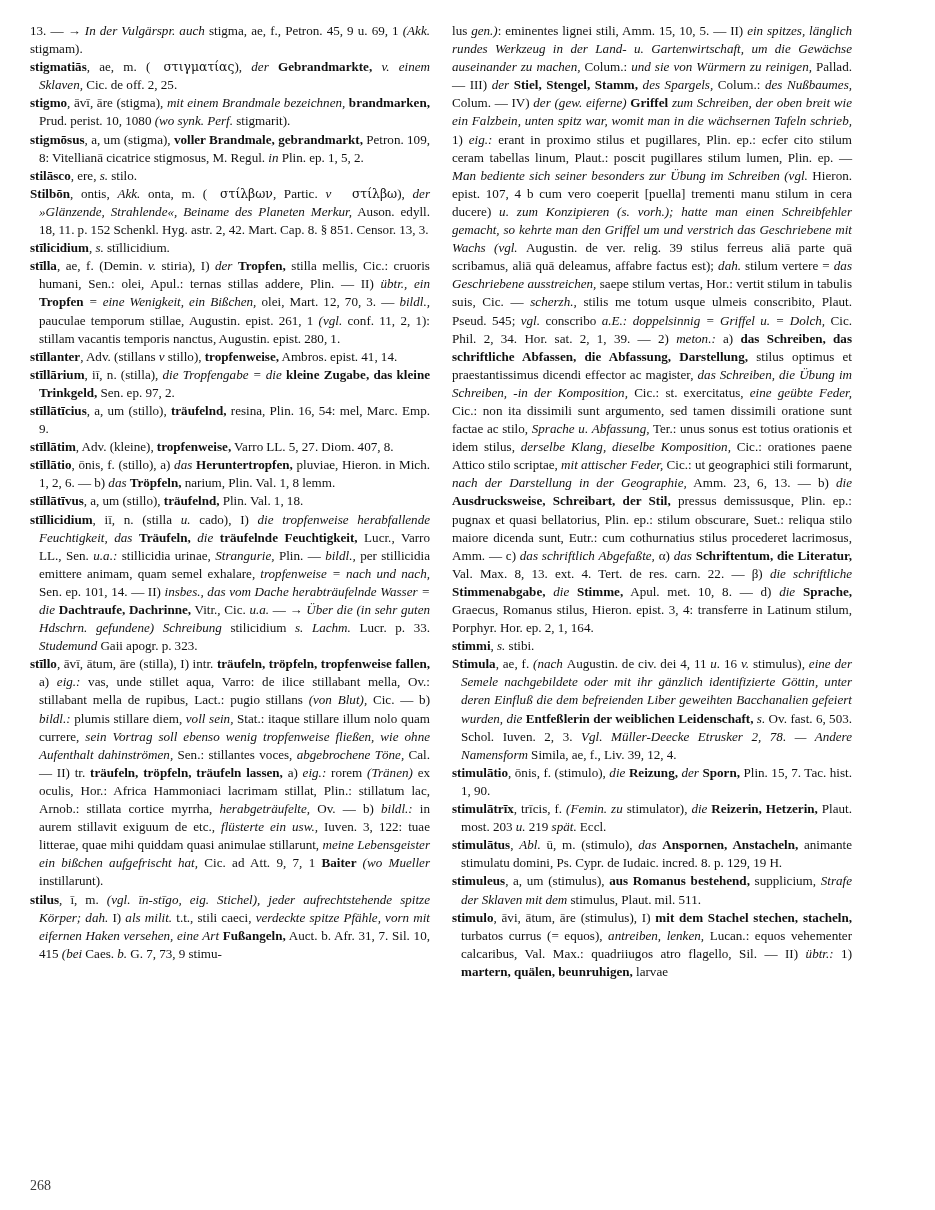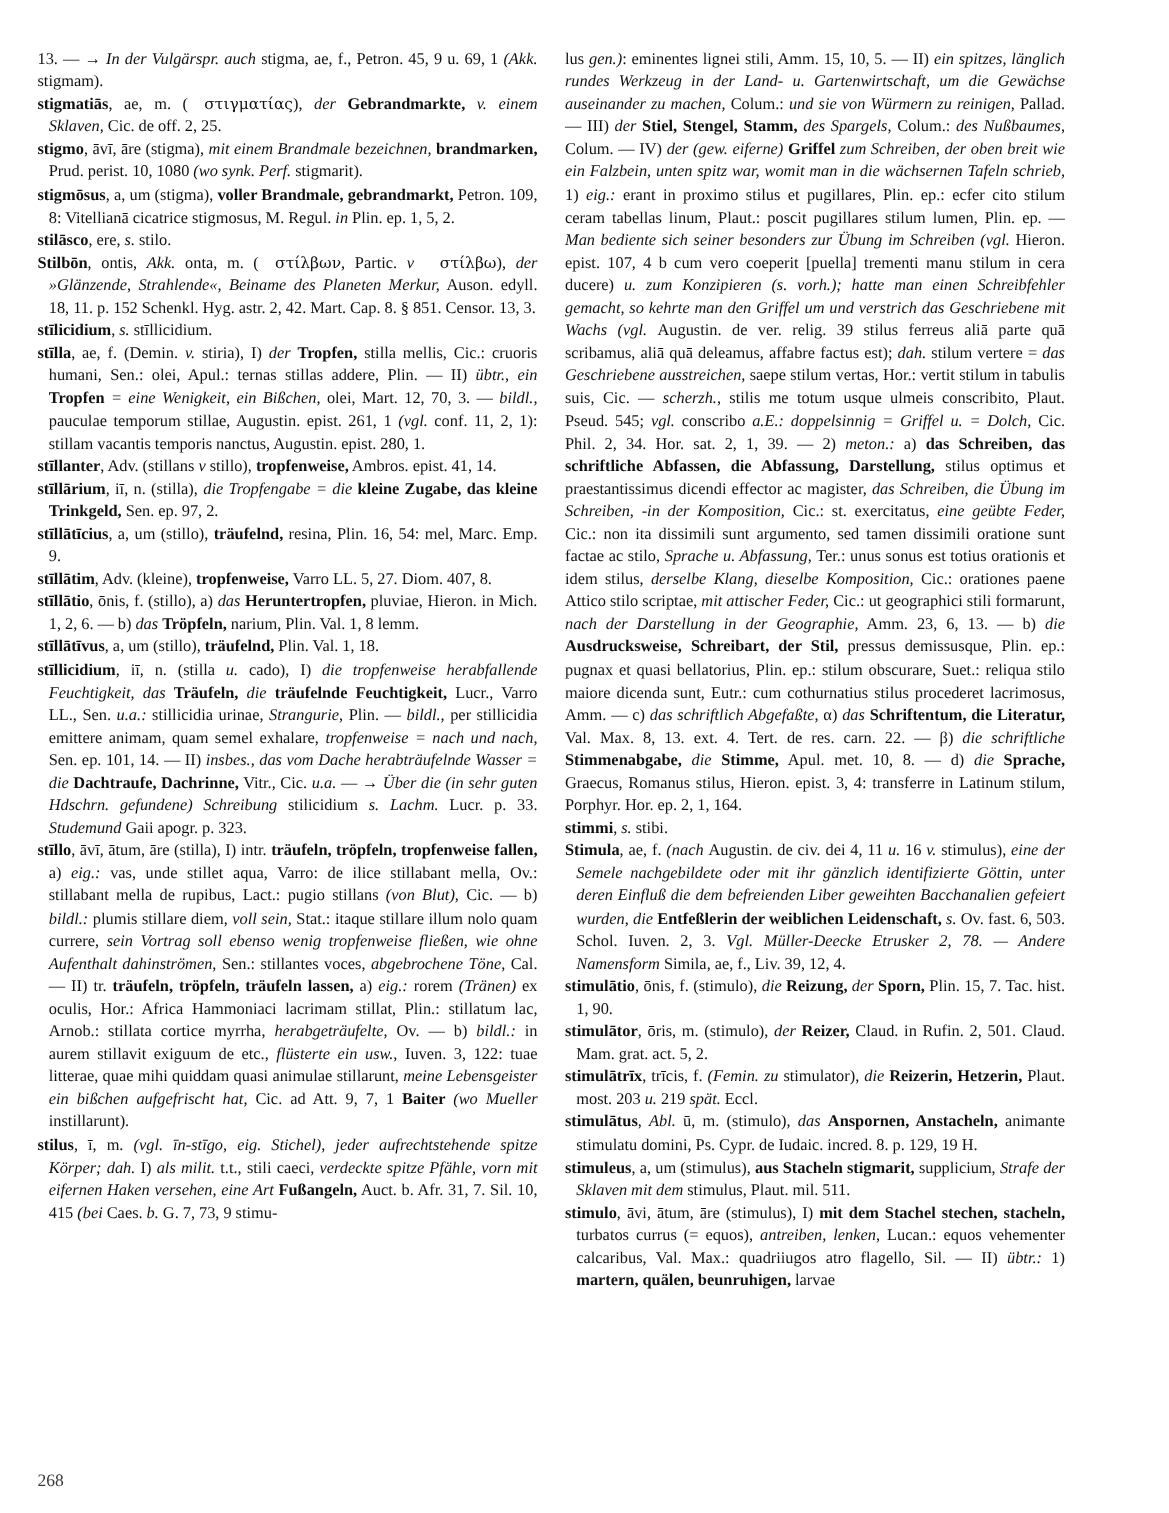--- a/index.html
+++ b/index.html
@@ -14,21 +14,21 @@
     font-family: "Liberation Serif", "DejaVu Serif", serif;
     color: #111111;
     position: relative;
     overflow: hidden;
   }
   .page {
     width: 848px;
     height: 1210px;
     position: relative;
     box-sizing: border-box;
-    padding: 38px 30px 0 30px;
+    padding: 22px 30px 0 30px;
     border-radius: 22px;
   }
   .columns {
     display: flex;
     flex-direction: row;
     column-gap: 22px;
     width: 875px;
     height: 1125px;
   }
   .column {
@@ -98,21 +98,20 @@
         <p class="entry"><span class="lemma">stīllātīvus</span><span>, a, um (stillo), </span><span class="bi">träufelnd,</span><span> Plin. Val. 1, 18.</span></p>
         <p class="entry"><span class="lemma">stīllicidium</span><span>, iī, n. (stilla </span><span class="it">u. </span><span>cado), I) </span><span class="it">die tropfenweise herabfallende Feuchtigkeit, das </span><span class="bi">Träufeln,</span><span class="it"> die </span><span class="bi">träufelnde Feuchtigkeit,</span><span> Lucr., Varro LL., Sen. </span><span class="it">u.a.: </span><span>stillicidia urinae, </span><span class="it">Strangurie,</span><span> Plin. — </span><span class="it">bildl.,</span><span> per stillicidia emittere animam, quam semel exhalare, </span><span class="it">tropfenweise = nach und nach,</span><span> Sen. ep. 101, 14. — II) </span><span class="it">insbes., das vom Dache herabträufelnde Wasser = die </span><span class="bi">Dachtraufe, Dachrinne,</span><span> Vitr., Cic. </span><span class="it">u.a. </span><span>— → </span><span class="it">Über die (in sehr guten Hdschrn. gefundene) Schreibung </span><span>stilicidium </span><span class="it">s. Lachm. </span><span>Lucr. p. 33. </span><span class="it">Studemund </span><span>Gaii apogr. p. 323.</span></p>
         <p class="entry"><span class="lemma">stīllo</span><span>, āvī, ātum, āre (stilla), I) intr. </span><span class="bi">träufeln, tröpfeln, tropfenweise fallen,</span><span> a) </span><span class="it">eig.: </span><span>vas, unde stillet aqua, Varro: de ilice stillabant mella, Ov.: stillabant mella de rupibus, Lact.: pugio stillans </span><span class="it">(von Blut),</span><span> Cic. — b) </span><span class="it">bildl.: </span><span>plumis stillare diem, </span><span class="it">voll sein,</span><span> Stat.: itaque stillare illum nolo quam currere, </span><span class="it">sein Vortrag soll ebenso wenig tropfenweise fließen, wie ohne Aufenthalt dahinströmen,</span><span> Sen.: stillantes voces, </span><span class="it">abgebrochene Töne,</span><span> Cal. — II) tr. </span><span class="bi">träufeln, tröpfeln, träufeln lassen,</span><span> a) </span><span class="it">eig.: </span><span>rorem </span><span class="it">(Tränen) </span><span>ex oculis, Hor.: Africa Hammoniaci lacrimam stillat, Plin.: stillatum lac, Arnob.: stillata cortice myrrha, </span><span class="it">herabgeträufelte,</span><span> Ov. — b) </span><span class="it">bildl.: </span><span>in aurem stillavit exiguum de etc., </span><span class="it">flüsterte ein usw.,</span><span> Iuven. 3, 122: tuae litterae, quae mihi quiddam quasi animulae stillarunt, </span><span class="it">meine Lebensgeister ein bißchen aufgefrischt hat,</span><span> Cic. ad Att. 9, 7, 1 </span><span class="lemma">Baiter </span><span class="it">(wo Mueller </span><span>instillarunt).</span></p>
         <p class="entry"><span class="lemma">stilus</span><span>, ī, m. </span><span class="it">(vgl. </span><span class="it">īn-stīgo, </span><span class="it">eig. Stichel), jeder aufrechtstehende spitze Körper; dah. </span><span>I) </span><span class="it">als milit. </span><span>t.t., stili caeci, </span><span class="it">verdeckte spitze Pfähle, vorn mit eifernen Haken versehen, eine Art </span><span class="bi">Fußangeln,</span><span> Auct. b. Afr. 31, 7. Sil. 10, 415 </span><span class="it">(bei </span><span>Caes. </span><span class="it">b. </span><span>G. 7, 73, 9 stimu-</span></p>
       </div>
     <div class="column" id="col-right">
         <p class="entry cont"><span>lus </span><span class="it">gen.)</span><span>: eminentes lignei stili, Amm. 15, 10, 5. — II) </span><span class="it">ein spitzes, länglich rundes Werkzeug in der Land- u. Gartenwirtschaft, um die Gewächse auseinander zu machen,</span><span> Colum.: </span><span class="it">und sie von Würmern zu reinigen,</span><span> Pallad. — III) </span><span class="it">der </span><span class="bi">Stiel, Stengel, Stamm,</span><span class="it"> des Spargels,</span><span> Colum.: </span><span class="it">des Nußbaumes,</span><span> Colum. — IV) </span><span class="it">der (gew. eiferne) </span><span class="bi">Griffel</span><span class="it"> zum Schreiben, der oben breit wie ein Falzbein, unten spitz war, womit man in die wächsernen Tafeln schrieb,</span><span> 1) </span><span class="it">eig.: </span><span>erant in proximo stilus et pugillares, Plin. ep.: ecfer cito stilum ceram tabellas linum, Plaut.: poscit pugillares stilum lumen, Plin. ep. — </span><span class="it">Man bediente sich seiner besonders zur Übung im Schreiben (vgl. </span><span>Hieron. epist. 107, 4 b cum vero coeperit [puella] trementi manu stilum in cera ducere) </span><span class="it">u. zum Konzipieren (s. vorh.); hatte man einen Schreibfehler gemacht, so kehrte man den Griffel um und verstrich das Geschriebene mit Wachs (vgl. </span><span>Augustin. de ver. relig. 39 stilus ferreus aliā parte quā scribamus, aliā quā deleamus, affabre factus est); </span><span class="it">dah. </span><span>stilum vertere = </span><span class="it">das Geschriebene ausstreichen,</span><span> saepe stilum vertas, Hor.: vertit stilum in tabulis suis, Cic. — </span><span class="it">scherzh., </span><span>stilis me totum usque ulmeis conscribito, Plaut. Pseud. 545; </span><span class="it">vgl. </span><span>conscribo </span><span class="it">a.E.: doppelsinnig = Griffel u. = Dolch,</span><span> Cic. Phil. 2, 34. Hor. sat. 2, 1, 39. — 2) </span><span class="it">meton.: </span><span>a) </span><span class="bi">das Schreiben, das schriftliche Abfassen, die Abfassung, Darstellung,</span><span> stilus optimus et praestantissimus dicendi effector ac magister, </span><span class="it">das Schreiben, die Übung im Schreiben, -in der Komposition,</span><span> Cic.: st. exercitatus, </span><span class="it">eine geübte Feder,</span><span> Cic.: non ita dissimili sunt argumento, sed tamen dissimili oratione sunt factae ac stilo, </span><span class="it">Sprache u. Abfassung,</span><span> Ter.: unus sonus est totius orationis et idem stilus, </span><span class="it">derselbe Klang, dieselbe Komposition,</span><span> Cic.: orationes paene Attico stilo scriptae, </span><span class="it">mit attischer Feder,</span><span> Cic.: ut geographici stili formarunt, </span><span class="it">nach der Darstellung in der Geographie,</span><span> Amm. 23, 6, 13. — b) </span><span class="it">die </span><span class="bi">Ausdrucksweise, Schreibart, der Stil,</span><span> pressus demissusque, Plin. ep.: pugnax et quasi bellatorius, Plin. ep.: stilum obscurare, Suet.: reliqua stilo maiore dicenda sunt, Eutr.: cum cothurnatius stilus procederet lacrimosus, Amm. — c) </span><span class="it">das schriftlich Abgefaßte,</span><span> α) </span><span class="it">das </span><span class="bi">Schriftentum, die Literatur,</span><span> Val. Max. 8, 13. ext. 4. Tert. de res. carn. 22. — β) </span><span class="it">die schriftliche </span><span class="bi">Stimmenabgabe,</span><span class="it"> die </span><span class="bi">Stimme,</span><span> Apul. met. 10, 8. — d) </span><span class="it">die </span><span class="bi">Sprache,</span><span> Graecus, Romanus stilus, Hieron. epist. 3, 4: transferre in Latinum stilum, Porphyr. Hor. ep. 2, 1, 164.</span></p>
         <p class="entry"><span class="lemma">stimmi</span><span>, </span><span class="it">s. </span><span>stibi.</span></p>
         <p class="entry"><span class="lemma">Stimula</span><span>, ae, f. </span><span class="it">(nach </span><span>Augustin. de civ. dei 4, 11 </span><span class="it">u. </span><span>16 </span><span class="it">v. </span><span>stimulus), </span><span class="it">eine der Semele nachgebildete oder mit ihr gänzlich identifizierte Göttin, unter deren Einfluß die dem befreienden Liber geweihten Bacchanalien gefeiert wurden, die </span><span class="bi">Entfeßlerin der weiblichen Leidenschaft,</span><span class="it"> s. </span><span>Ov. fast. 6, 503. Schol. Iuven. 2, 3. </span><span class="it">Vgl. Müller-Deecke Etrusker 2, 78. — Andere Namensform </span><span>Simila, ae, f., Liv. 39, 12, 4.</span></p>
         <p class="entry"><span class="lemma">stimulātio</span><span>, ōnis, f. (stimulo), </span><span class="it">die </span><span class="bi">Reizung,</span><span class="it"> der </span><span class="bi">Sporn,</span><span> Plin. 15, 7. Tac. hist. 1, 90.</span></p>
-        <p class="entry"><span class="lemma">stimulātor</span><span>, ōris, m. (stimulo), </span><span class="it">der </span><span class="bi">Reizer,</span><span> Claud. in Rufin. 2, 501. Claud. Mam. grat. act. 5, 2.</span></p>
         <p class="entry"><span class="lemma">stimulātrīx</span><span>, trīcis, f. </span><span class="it">(Femin. zu </span><span>stimulator), </span><span class="it">die </span><span class="bi">Reizerin, Hetzerin,</span><span> Plaut. most. 203 </span><span class="it">u. </span><span>219 </span><span class="it">spät. </span><span>Eccl.</span></p>
         <p class="entry"><span class="lemma">stimulātus</span><span>, </span><span class="it">Abl. </span><span>ū, m. (stimulo), </span><span class="it">das </span><span class="bi">Anspornen, Anstacheln,</span><span> animante stimulatu domini, Ps. Cypr. de Iudaic. incred. 8. p. 129, 19 H.</span></p>
-        <p class="entry"><span class="lemma">stimuleus</span><span>, a, um (stimulus), </span><span class="bi">aus Stacheln stigmarit,</span><span> supplicium, </span><span class="it">Strafe der Sklaven mit dem </span><span>stimulus, Plaut. mil. 511.</span></p>
+        <p class="entry"><span class="lemma">stimuleus</span><span>, a, um (stimulus), </span><span class="bi">aus Romanus bestehend,</span><span> supplicium, </span><span class="it">Strafe der Sklaven mit dem </span><span>stimulus, Plaut. mil. 511.</span></p>
         <p class="entry"><span class="lemma">stimulo</span><span>, āvi, ātum, āre (stimulus), I) </span><span class="bi">mit dem Stachel stechen, stacheln,</span><span> turbatos currus (= equos), </span><span class="it">antreiben, lenken,</span><span> Lucan.: equos vehementer calcaribus, Val. Max.: quadriiugos atro flagello, Sil. — II) </span><span class="it">übtr.: </span><span>1) </span><span class="bi">martern, quälen, beunruhigen,</span><span> larvae</span></p>
       </div>
   </div>
   <div class="pagenum">268</div>
 </div>
 
 </body></html>

